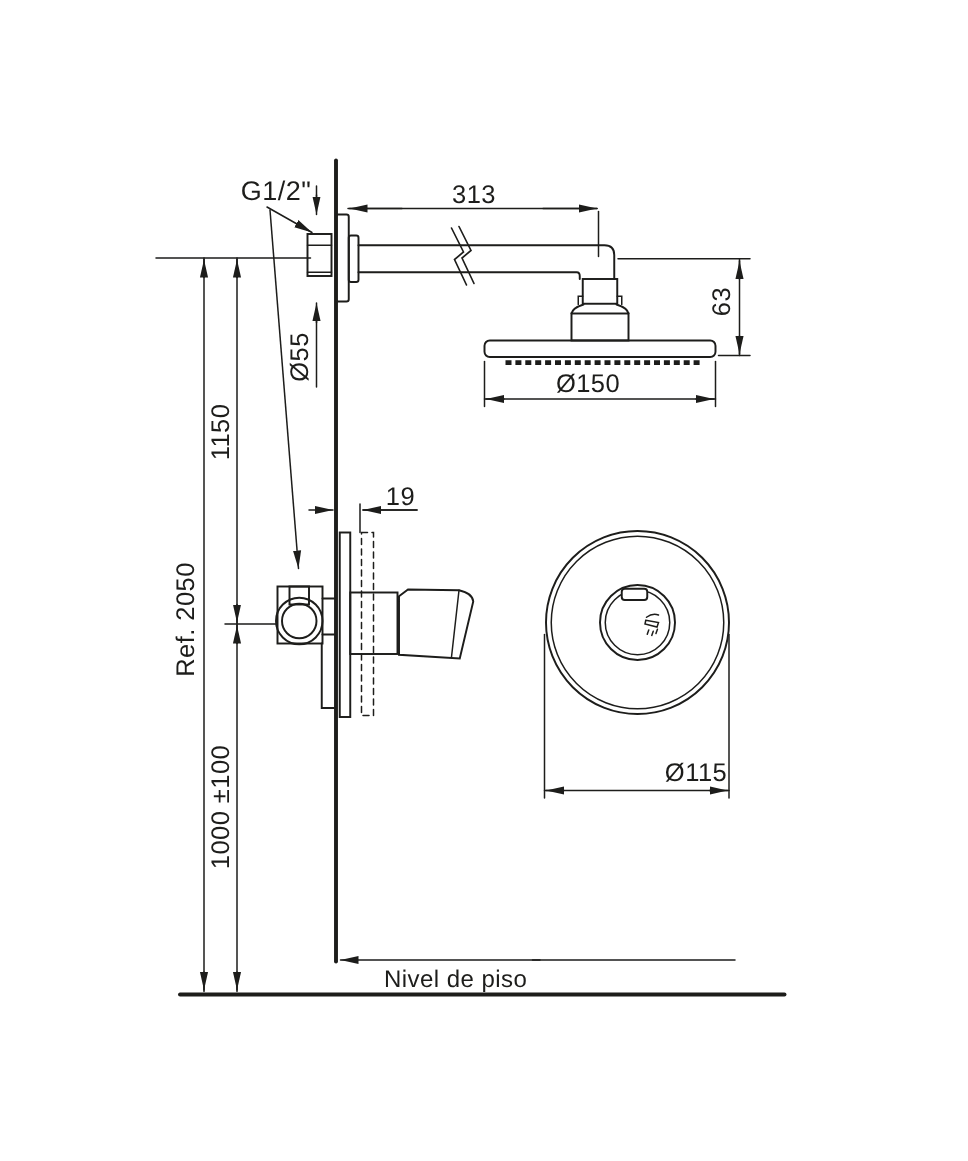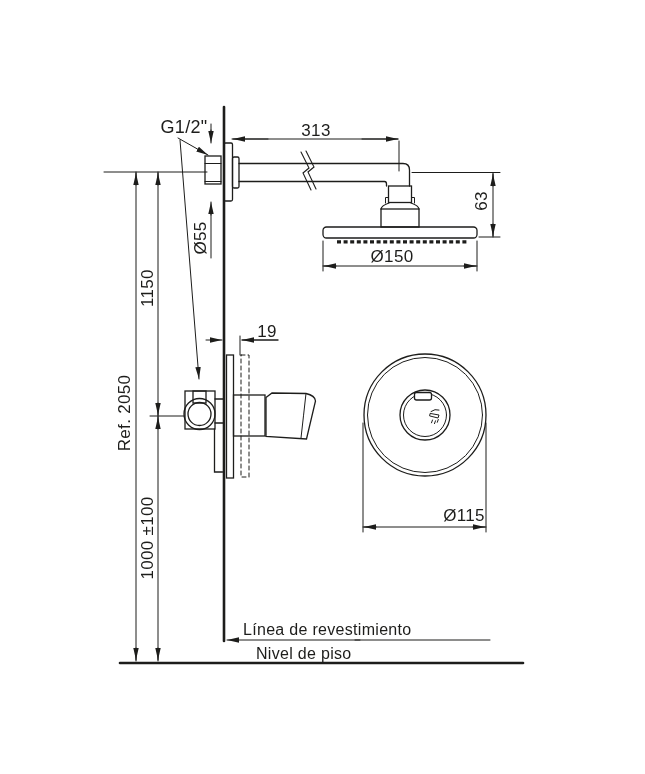--- a/index.html
+++ b/index.html
@@ -182,17 +182,16 @@
   <span class="lbl vlbl" style="left:124px;top:413px;">Ref. 2050</span>
 
   <span class="lbl vlbl" style="left:147px;top:538px;">1000 ±100</span>
 
   <span class="lbl" style="left:267px;top:331px;">19</span>
 
   <span class="lbl" style="left:392px;top:256px;">Ø150</span>
 
   <span class="lbl" style="left:424px;top:515px;margin-left:40px;">Ø115</span>
 
-  <span class="lbl llbl note" style="left:243px;top:630px;transform:translate(0,-50%);">Línea de revestimiento</span>
 
   <span class="lbl llbl note" style="left:256px;top:654px;transform:translate(0,-50%);">Nivel de piso</span>
 
 </div>
 
 </body></html>

